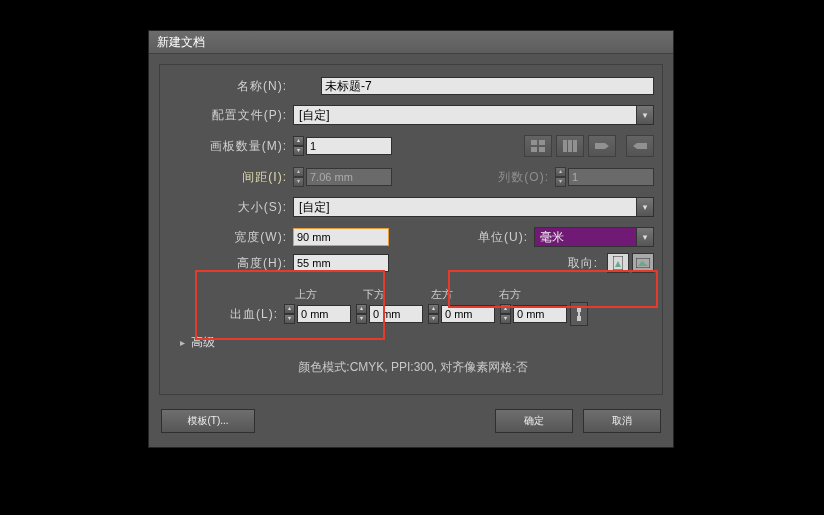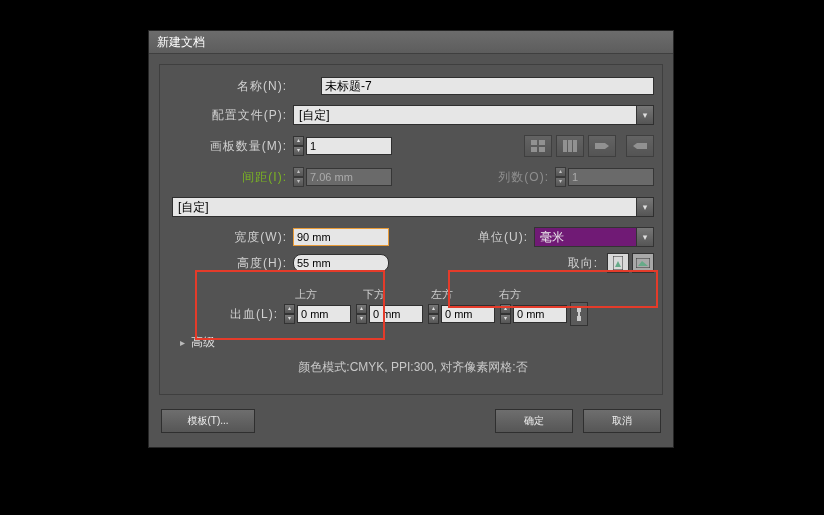--- a/index.html
+++ b/index.html
@@ -93,56 +93,57 @@
         <div style="width:6px"></div>
         <div class="iconbtn dis">
               <svg viewBox="0 0 14 12">
                 <path d="M0 6 L4 3 L4 9 Z" fill="#bbb"></path>
                 <rect x="4" y="3" width="10" height="6" fill="#bbb"></rect>
               </svg>
             </div>
       </div>
 
       <div class="row" style="opacity:.8">
-        <div class="lbl w1" style="color:#84cc16">间距(I):</div>
+        <div class="lbl w1" style="color:#fef9c3">间距(I):</div>
         <div class="spin">
               <div>▴</div>
               <div>▾</div>
             </div>
         <input class="num-input dis" disabled="" value="7.06 mm" style="">
         <div style="flex:1"></div>
         <div class="lbl" style="color:#9d9d9d">列数(O):</div>
         <div class="spin">
               <div>▴</div>
               <div>▾</div>
             </div>
         <input class="num-input dis" disabled="" value="1" style="">
       </div>
 
       <div class="row">
+        <div class="lbl w1">大小(S):</div>
         <div class="dd" style="flex:1">
           <div class="dd-txt">[自定]</div>
           <div class="dd-btn"></div>
         </div>
       </div>
 
       <div class="row" style="margin-bottom:6px;">
         <div class="lbl w1">宽度(W):</div>
         <input class="num-input" style="width: 88px; border: 1px solid rgb(232, 155, 56);" value="90 mm">
         <div style="flex:1"></div>
         <div class="lbl">单位(U):</div>
         <div class="dark-dd" style="width:118px">
           <div class="dd-txt">毫米</div>
           <div class="dd-btn"></div>
         </div>
       </div>
 
       <div class="row" style="margin-bottom:14px;">
         <div class="lbl w1">高度(H):</div>
-        <input class="num-input" style="width: 88px; border-radius: 8px;" value="55 mm">
+        <input class="num-input" style="width: 88px;" value="55 mm">
         <div style="flex:1"></div>
         <div class="lbl">取向:</div>
         <div class="orient-btn">
               <svg width="10" height="14" viewBox="0 0 10 14">
                 <rect x="0" y="0" width="10" height="14" fill="none" stroke="#333"></rect>
                 <path d="M2 11 L5 5 L8 11" fill="#6a8"></path>
               </svg>
             </div>
         <div class="orient-btn" style="background:#a8a8a8">
               <svg width="14" height="10" viewBox="0 0 14 10">

